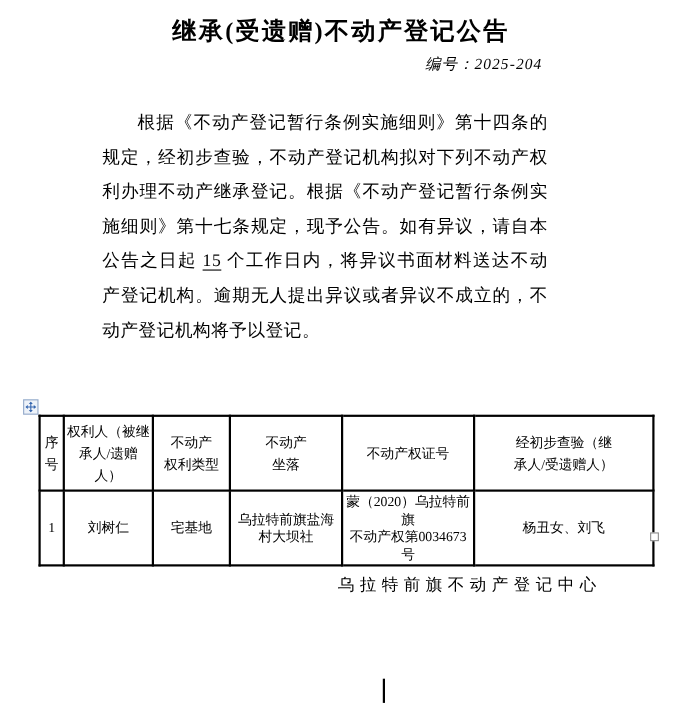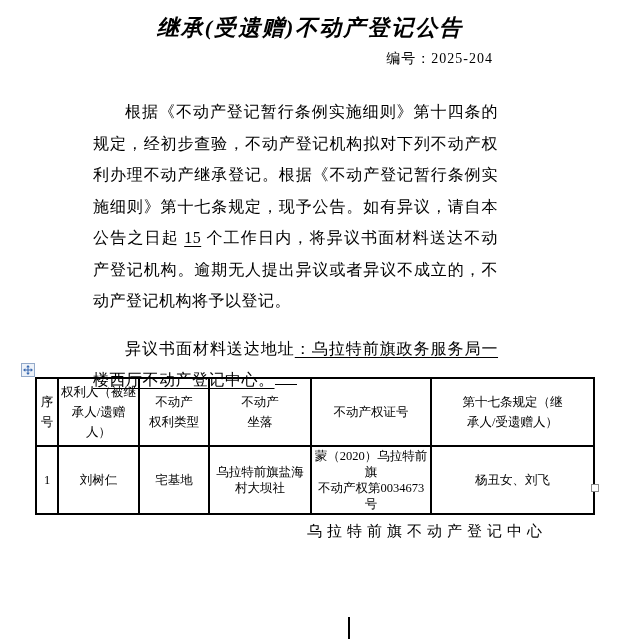--- a/index.html
+++ b/index.html
@@ -13,28 +13,28 @@
     overflow:hidden;
   }
   .title{
     position:absolute;
     top:13px;left:0;width:620px;margin:0;
     text-align:center;
     font-size:22px;
     font-weight:bold;
     letter-spacing:2px;
     line-height:30px;
-    font-style:italic;
   }
   .doc-number{
     position:absolute;
     top:50px;left:0;width:493px;
     text-align:right;
     font-size:14px;
     letter-spacing:1px;
+    font-style:italic;
   }
   .body-text{
     position:absolute;
     top:80px;left:77px;width:437px;
     font-size:16px;
     line-height:31.5px;
     letter-spacing:0.5px;
     text-align:justify;
     text-justify:inter-character;
   }
@@ -102,21 +102,20 @@
 <body>
 
 <div class="page">
 
   <h1 class="title">继承(受遗赠)不动产登记公告</h1>
 
   <div class="doc-number">编号：2025-204</div>
 
   <div class="body-text">
     <p class="para p1"><span>根据《不动产登记暂行条例实施细则》第十四条的规定，经初步查验，不动产登记机构拟对下列不动产权利办理不动产继承登记。根据《不动产登记暂行条例实施细则》第十七条规定，现予公告。如有异议，请自本公告之日起 </span><span class="u">15</span><span> 个工作日内，将异议书面材料送达不动产登记机构。逾期无人提出异议或者异议不成立的，不动产登记机构将予以登记。</span></p>
-    <p class="para p2"><span>异议书面材料送达地址</span><span class="u">：乌拉特前旗政务服务局一楼西厅不动产登记中心。</span><span class="u-tail" style="width:22px"></span></p>
   </div>
 
   <div class="move-handle">
     <span style="display:flex">
       <svg width="10" height="10" viewBox="0 0 10 10">
         <g fill="#3465ae" stroke="#3465ae" stroke-width="1">
           <line x1="2" y1="5" x2="8" y2="5"></line>
           <line x1="5" y1="2" x2="5" y2="8"></line>
           <polygon points="5,0 6.8,2.3 3.2,2.3" stroke="none"></polygon>
           <polygon points="5,10 6.8,7.7 3.2,7.7" stroke="none"></polygon>
@@ -140,21 +139,21 @@
       <tr>
         <th>序
 号</th>
         <th>权利人（被继
 承人/遗赠人）</th>
         <th>不动产
 权利类型</th>
         <th>不动产
 坐落</th>
         <th>不动产权证号</th>
-        <th>第十七条规定（继
+        <th>经初步查验（继
 承人/受遗赠人）</th>
       </tr>
     </thead>
     <tbody>
       <tr>
         <td>1</td>
         <td>刘树仁</td>
         <td>宅基地</td>
         <td>乌拉特前旗盐海
 村大坝社</td>

